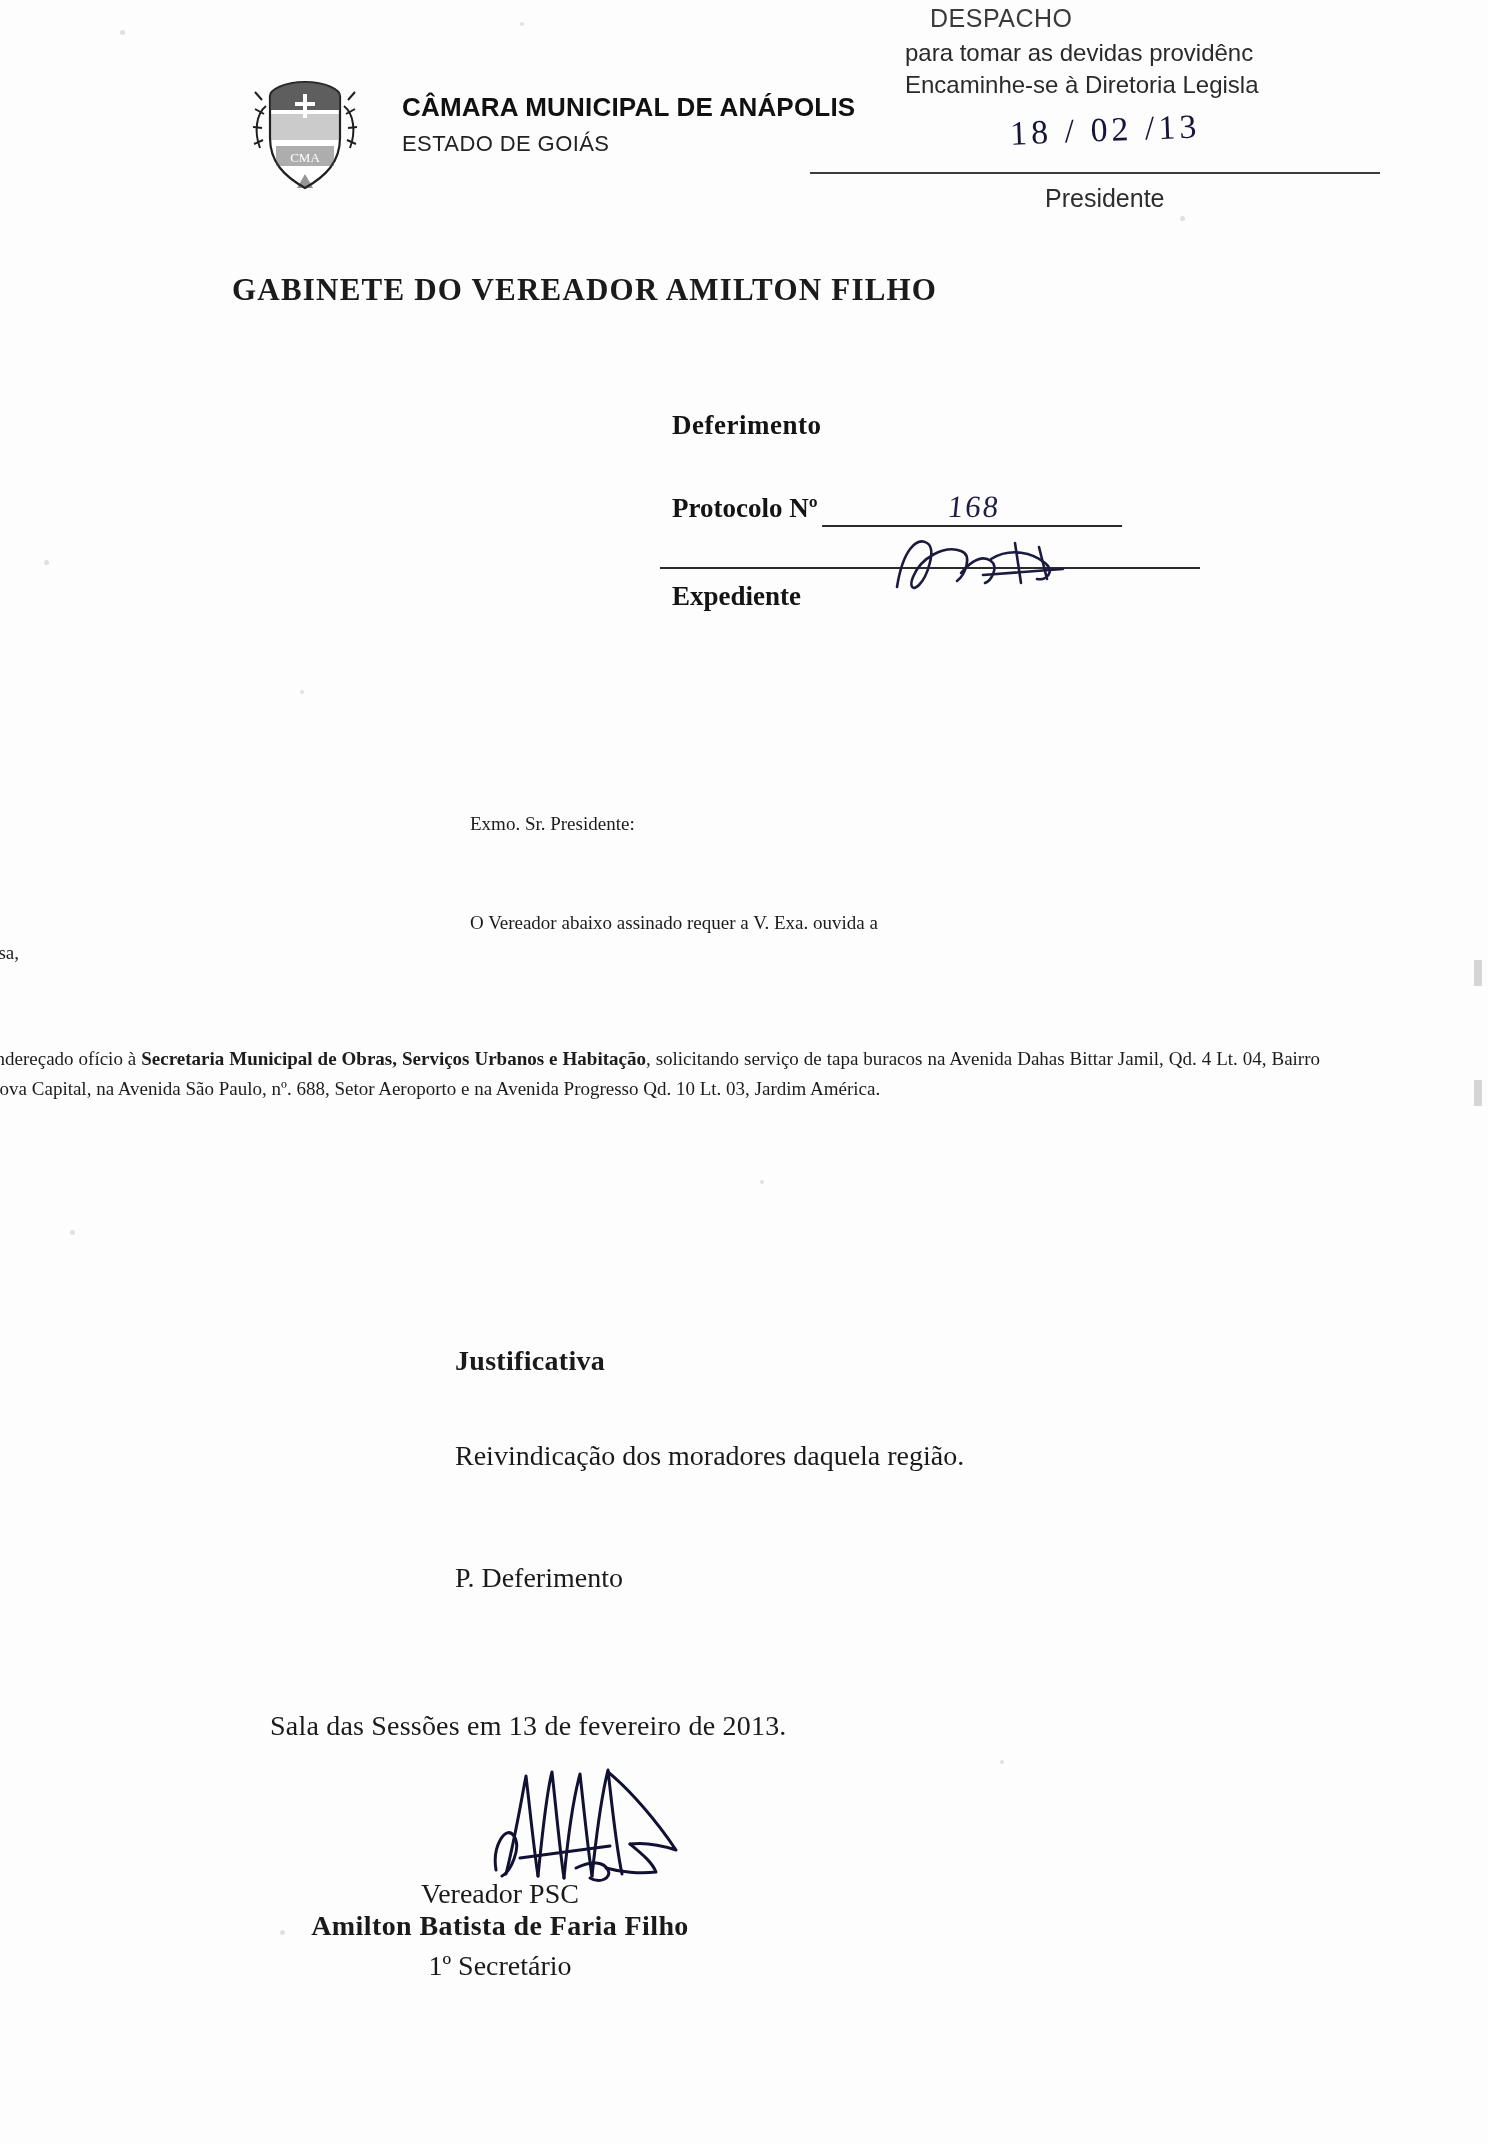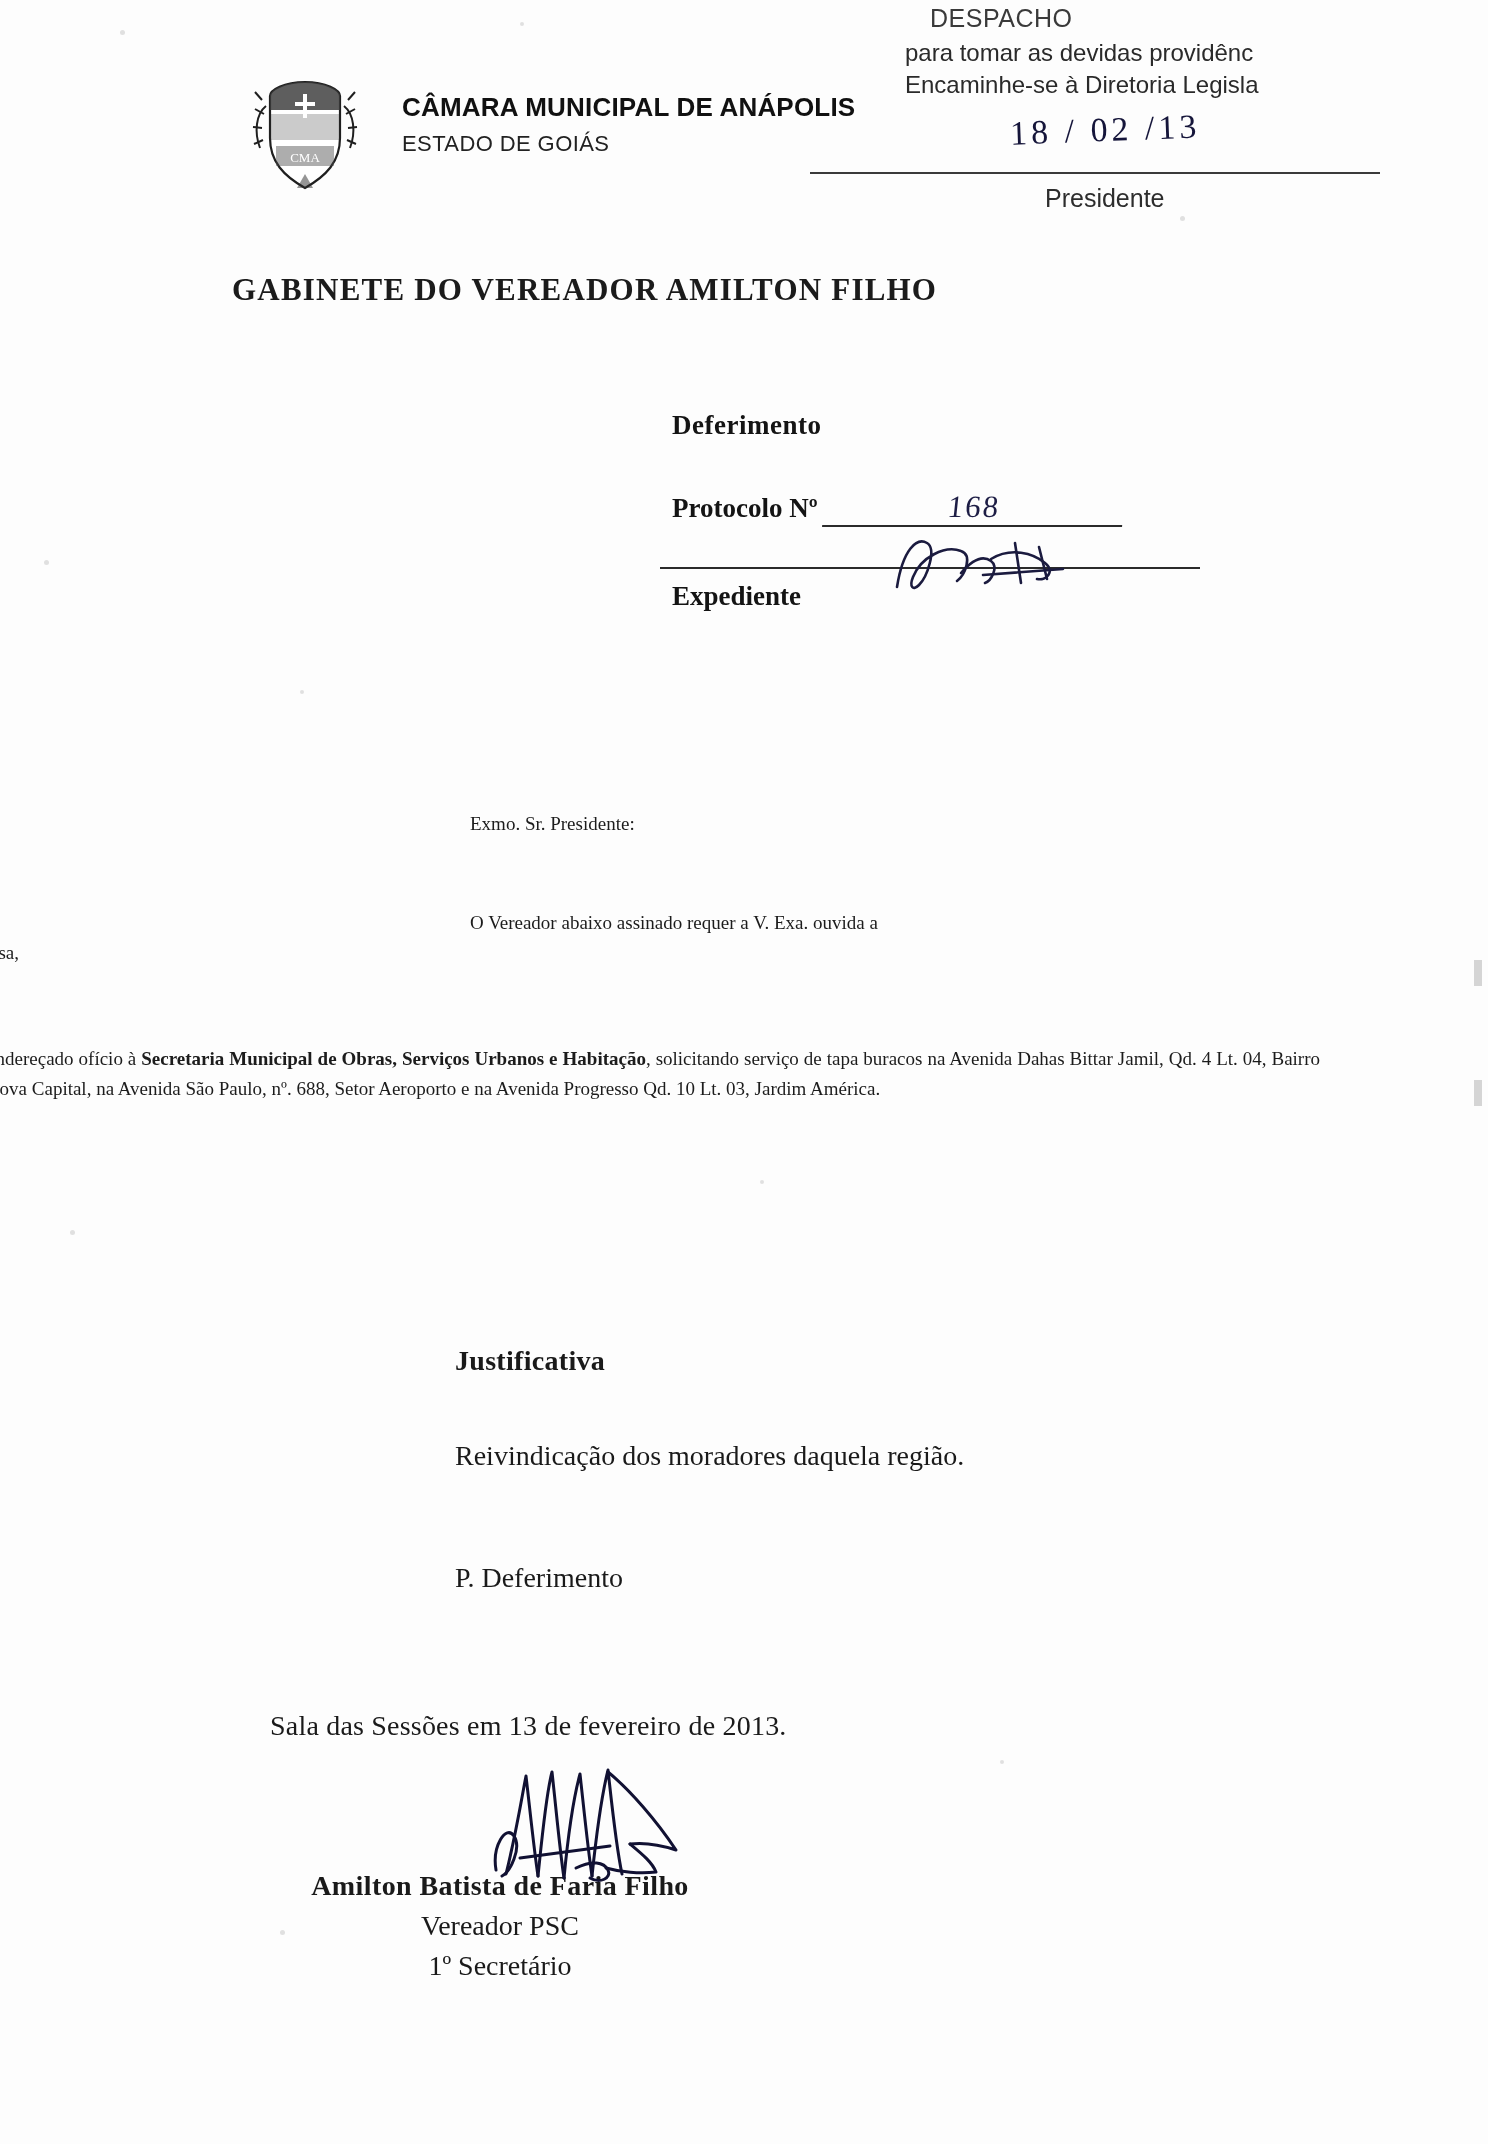--- a/index.html
+++ b/index.html
@@ -361,18 +361,18 @@
           <path d="M58 126 C62 88 66 44 72 22 C76 58 80 102 84 128"></path>
           <path d="M84 128 C88 86 94 46 100 24 C104 60 108 100 112 126"></path>
           <path d="M112 126 C116 88 122 44 128 20 C132 56 136 96 142 124"></path>
           <path d="M40 108 C70 104 100 100 130 96"></path>
           <path d="M128 22 C150 40 176 70 196 100 C184 96 166 92 150 94"></path>
           <path d="M150 94 C162 104 172 112 176 122 C160 124 140 122 126 118"></path>
           <path d="M96 118 C112 110 124 112 128 120 C132 128 120 134 110 128"></path>
         </g>
       </svg>
     </div>
+    <div id="sig-role1">Vereador PSC</div>
     <div id="sig-name">Amilton Batista de Faria Filho</div>
-    <div id="sig-role1">Vereador PSC</div>
     <div id="sig-role2">1º Secretário</div>
   </div>
 
 </div>
 
 </body></html>

